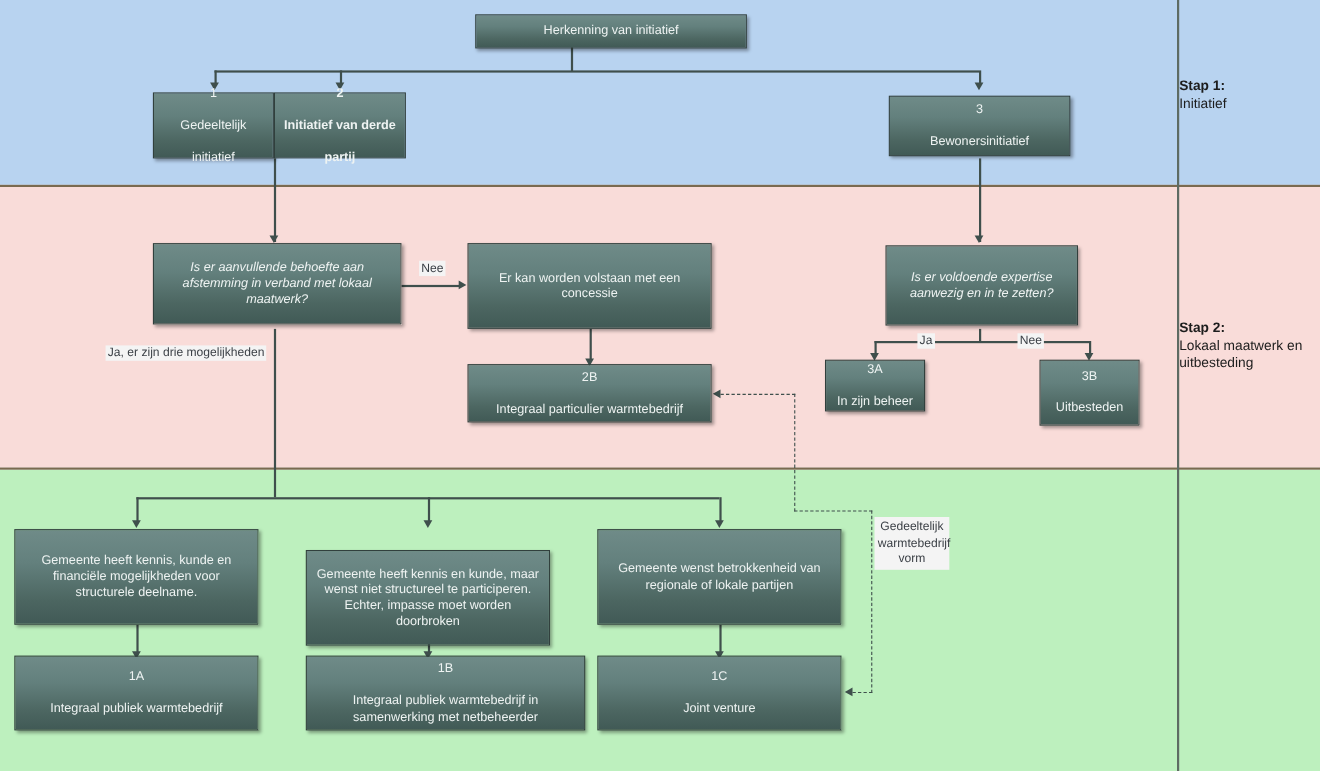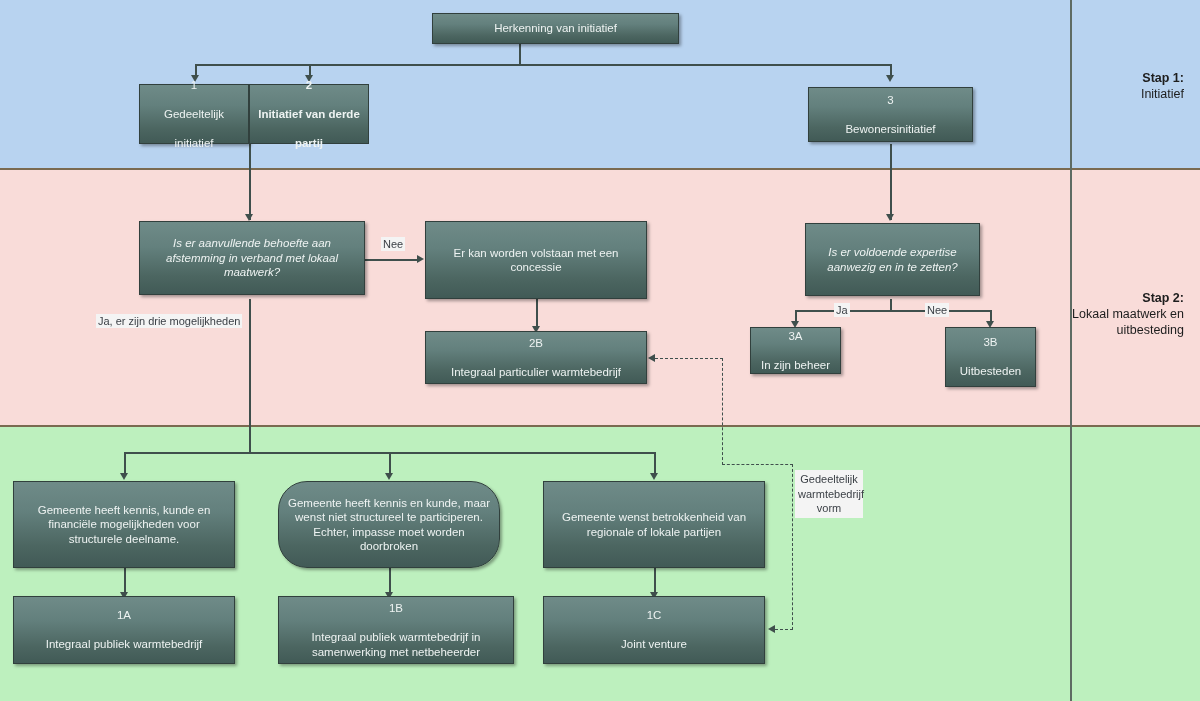--- a/index.html
+++ b/index.html
@@ -10,21 +10,21 @@
   .band{position:absolute;left:0;width:1200px;}
   .band-1{top:0;height:168px;background:#b8d3f0;}
   .band-2{top:170px;height:255px;background:#f9dcd9;}
   .band-3{top:427px;height:274px;background:#bdf0be;}
   .band-sep{position:absolute;left:0;width:1200px;height:2px;background:#7a6a50;}
   .sep-1{top:168px;}
   .sep-2{top:425px;}
   .vdiv{position:absolute;top:0;left:1070px;width:2px;height:701px;background:#5e6b63;}
 
   
-  .stage{position:absolute;left:1072px;width:112px;text-align:right;
+  .stage{position:absolute;left:1072px;width:112px;text-align:left;
          color:#1d1d1d;font-size:12.5px;line-height:16px;}
   .stage .t{font-weight:bold;display:block;}
   .stage-1{top:70px;}
   .stage-2{top:290px;}
   .stage-3{top:550px;}
 
   
   .box{position:absolute;box-sizing:border-box;
        background:linear-gradient(180deg,#6f8b88 0%,#63807d 35%,#4c6661 75%,#415a56 100%);
        border:1px solid #31403d;
@@ -198,36 +198,36 @@
     <span>
       <span>3B</span><br>
       <span>Uitbesteden</span>
     </span>
   </div>
 
   <div class="box" style="left:13px;top:481px;width:222px;height:87px;">
     <span>Gemeente heeft kennis, kunde en financiële mogelijkheden voor structurele deelname.</span>
   </div>
 
-  <div class="box" style="left:278px;top:481px;width:222px;height:87px;border-radius:29px;">
+  <div class="box" style="left:278px;top:500px;width:222px;height:87px;">
     <span>Gemeente heeft kennis en kunde, maar wenst niet structureel te participeren. Echter, impasse moet worden doorbroken</span>
   </div>
 
   <div class="box" style="left:543px;top:481px;width:222px;height:87px;">
     <span>Gemeente wenst betrokkenheid van regionale of lokale partijen</span>
   </div>
 
   <div class="box" style="left:13px;top:596px;width:222px;height:68px;">
     <span>
       <span>1A</span><br>
       <span>Integraal publiek warmtebedrijf</span>
     </span>
   </div>
 
-  <div class="box" style="left:278px;top:596px;width:236px;height:68px;">
+  <div class="box" style="left:278px;top:596px;width:254px;height:68px;">
     <span>
       <span>1B</span><br>
       <span>Integraal publiek warmtebedrijf in samenwerking met netbeheerder</span>
     </span>
   </div>
 
   <div class="box" style="left:543px;top:596px;width:222px;height:68px;">
     <span>
       <span>1C</span><br>
       <span>Joint venture</span>

